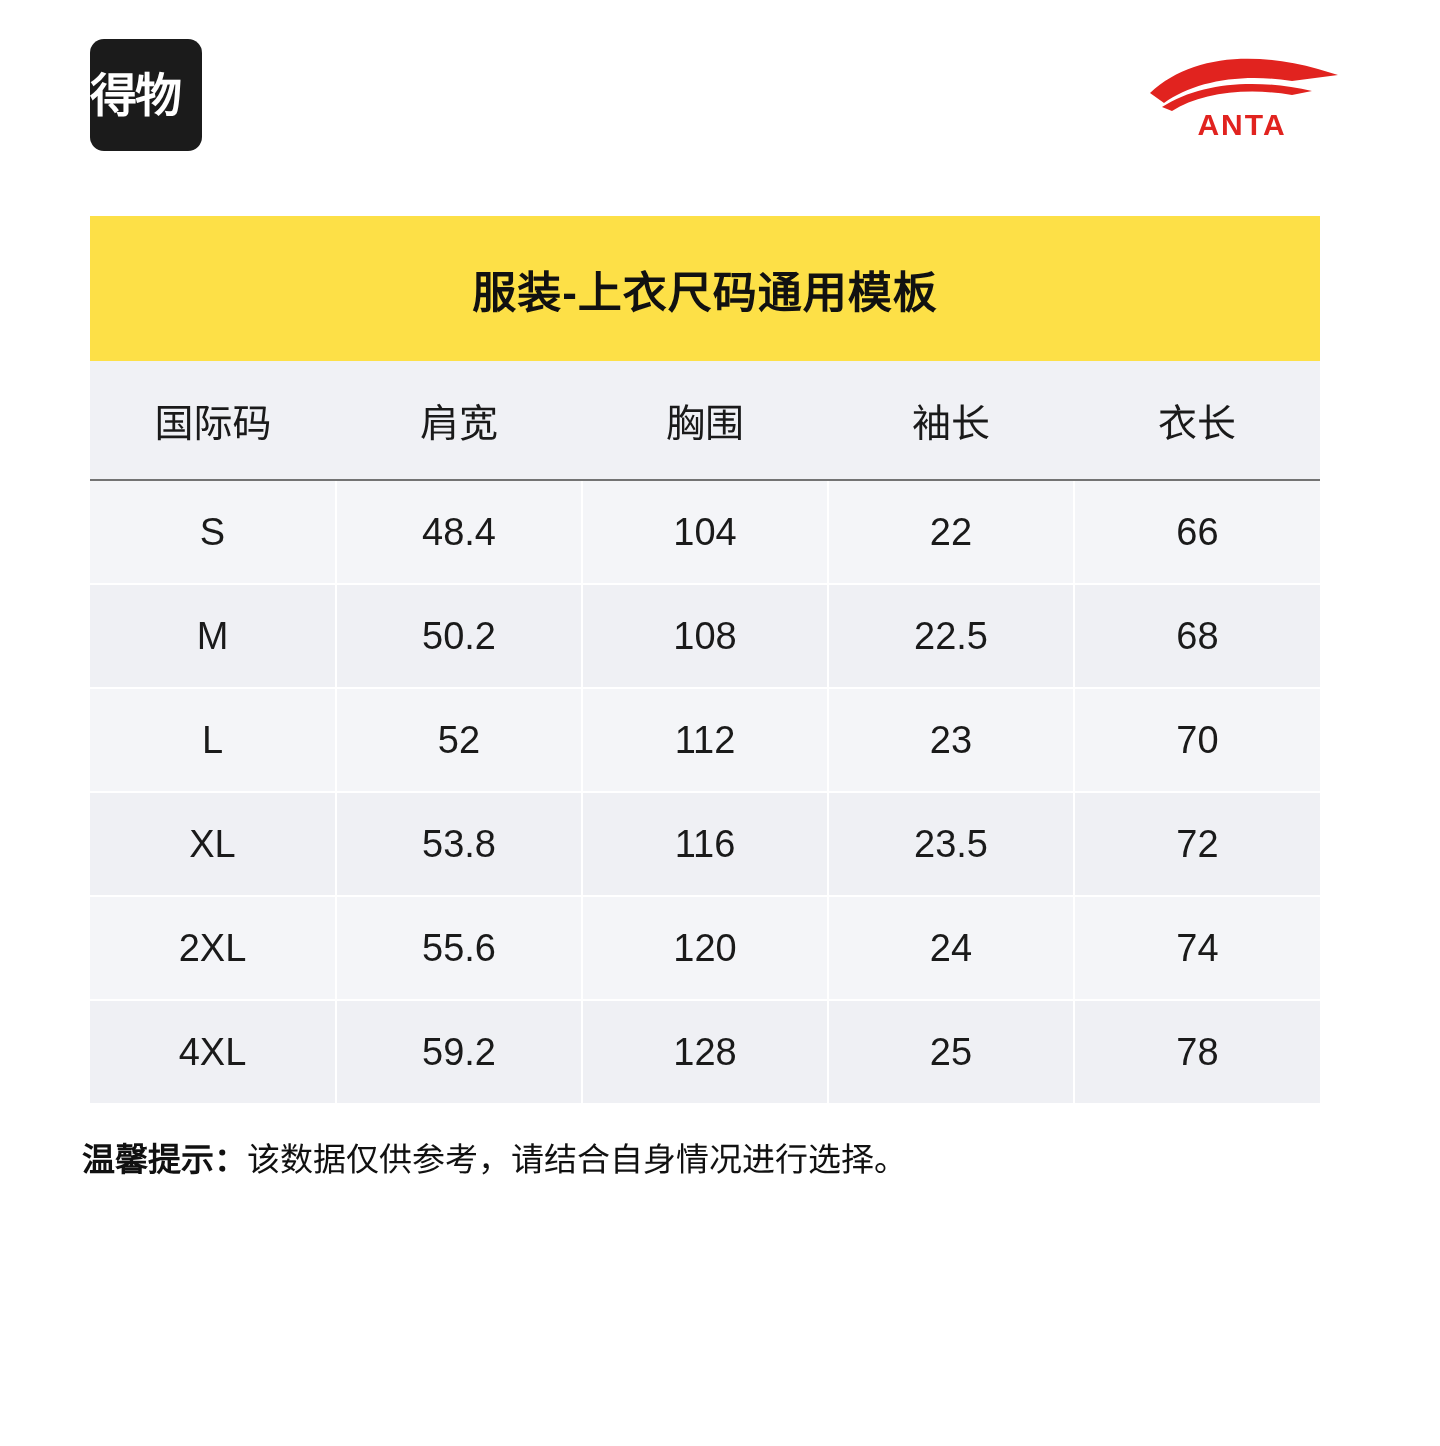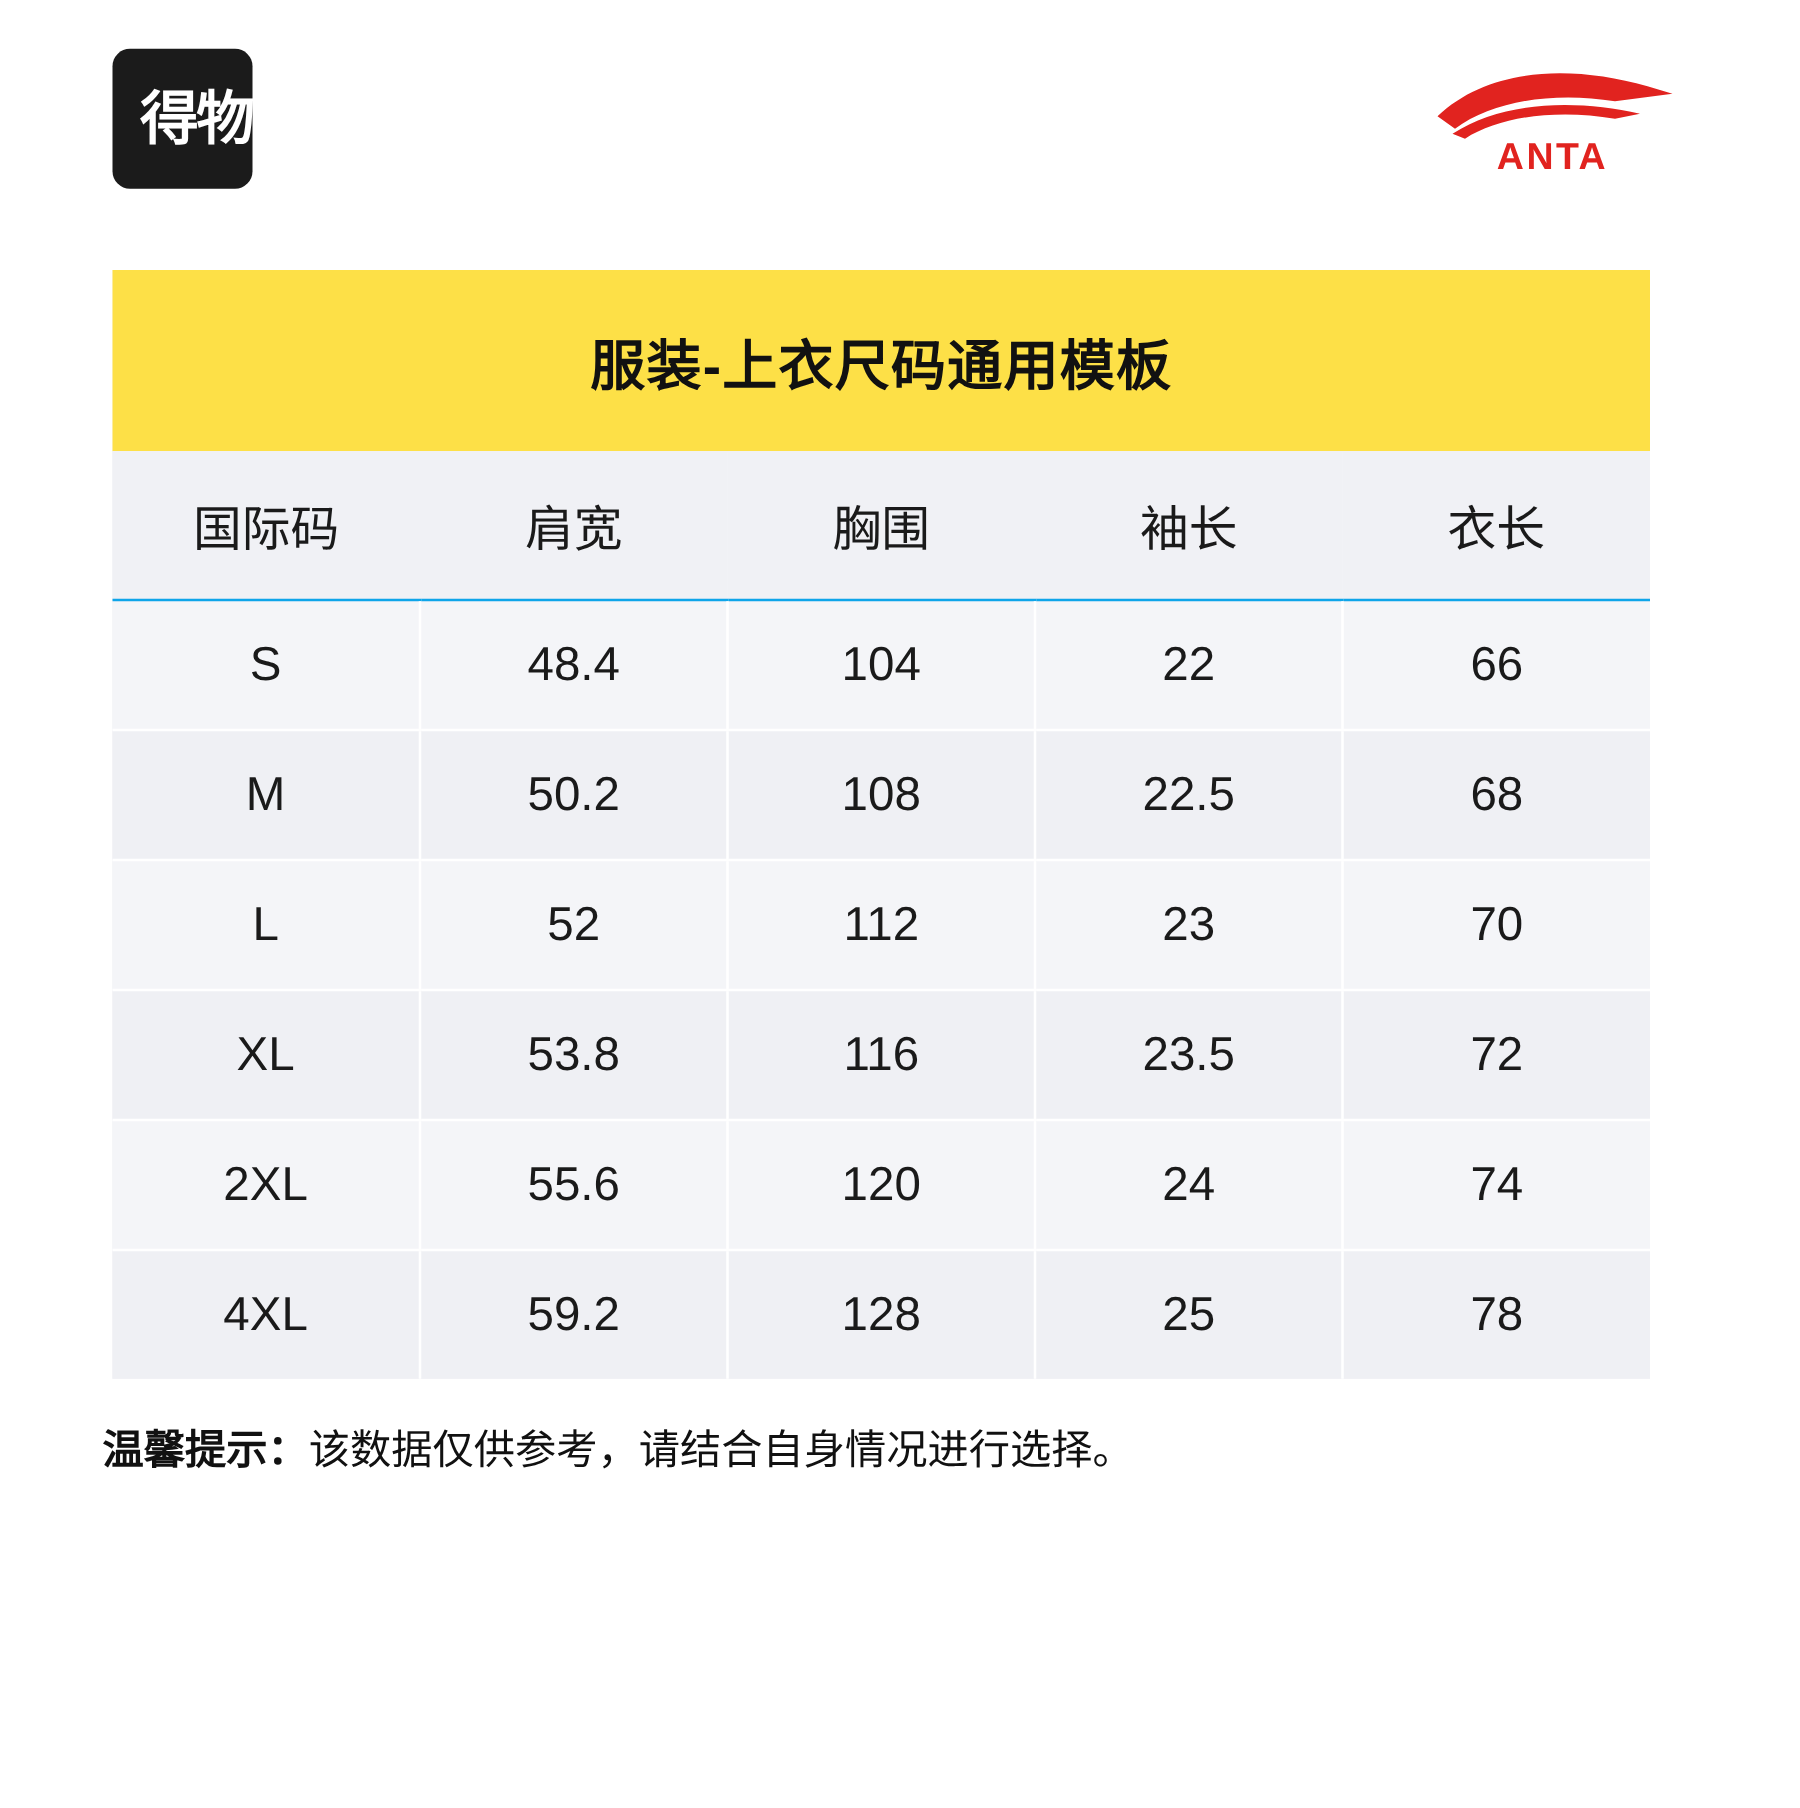--- a/index.html
+++ b/index.html
@@ -30,21 +30,21 @@
     height: 168px;
     box-sizing: border-box;
   }
   .brand-badge {
     width: 112px;
     height: 112px;
     background: #1b1b1b;
     border-radius: 14px;
     display: flex;
     align-items: center;
-    justify-content: flex-end;
+    justify-content: flex-start;
     flex: 0 0 auto;
   }
   .brand-badge-text {
     color: #ffffff;
     font-size: 47px;
     font-weight: bold;
     letter-spacing: -2px;
     line-height: 1;
     font-family: "DejaVu Sans", "Liberation Sans", sans-serif;
   }
@@ -99,21 +99,21 @@
     font-weight: normal;
     color: #1a1a1a;
     font-size: 38px;
     height: 102px;
     padding: 0;
   }
   table.size-table thead th {
     font-size: 39px;
     height: 118px;
     background: #f0f1f5;
-    border-bottom: 2px solid #0ea5e9;
+    border-bottom: 2px solid #737373;
   }
   table.size-table tbody td {
     border-right: 2px solid #ffffff;
     border-bottom: 2px solid #ffffff;
     background: #f4f5f8;
   }
   table.size-table tbody tr:nth-child(even) td {
     background: #eff0f4;
   }
   table.size-table tbody td:last-child {

